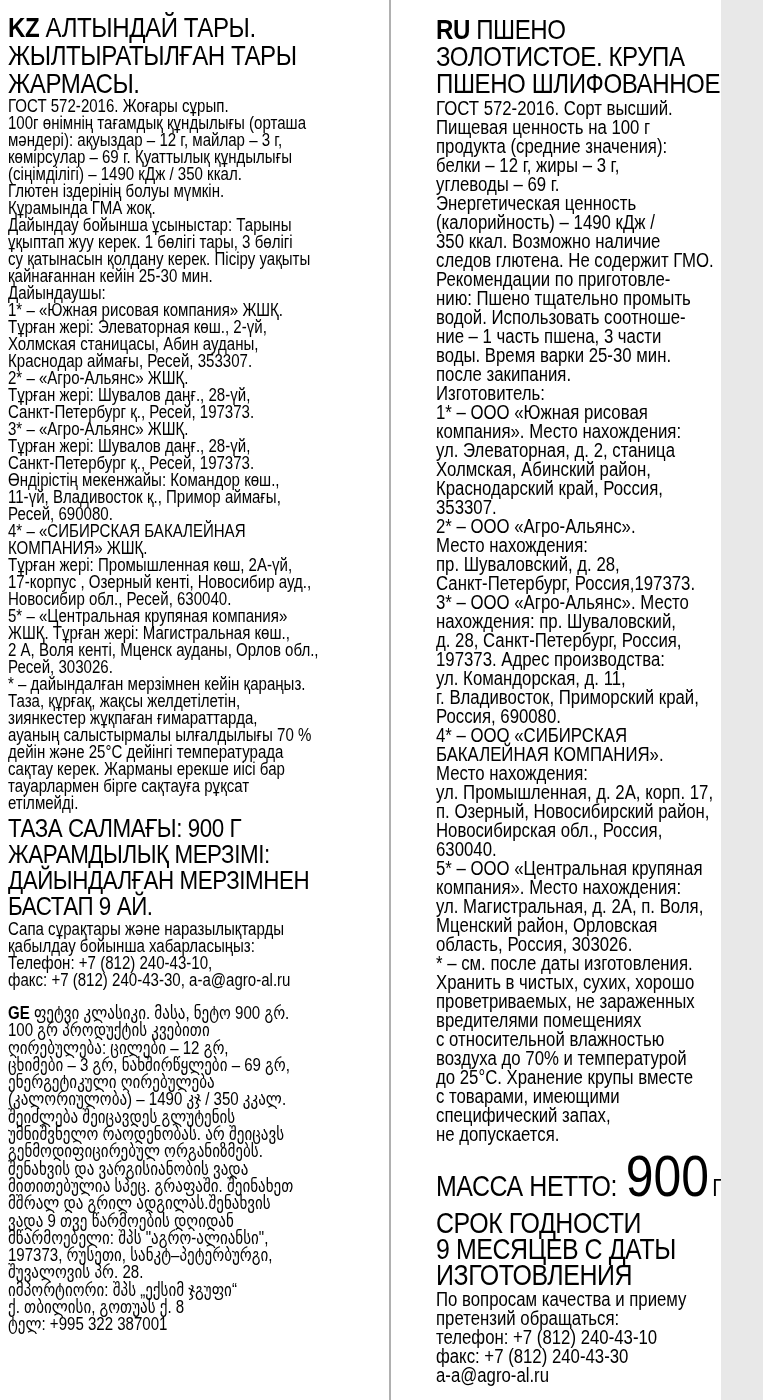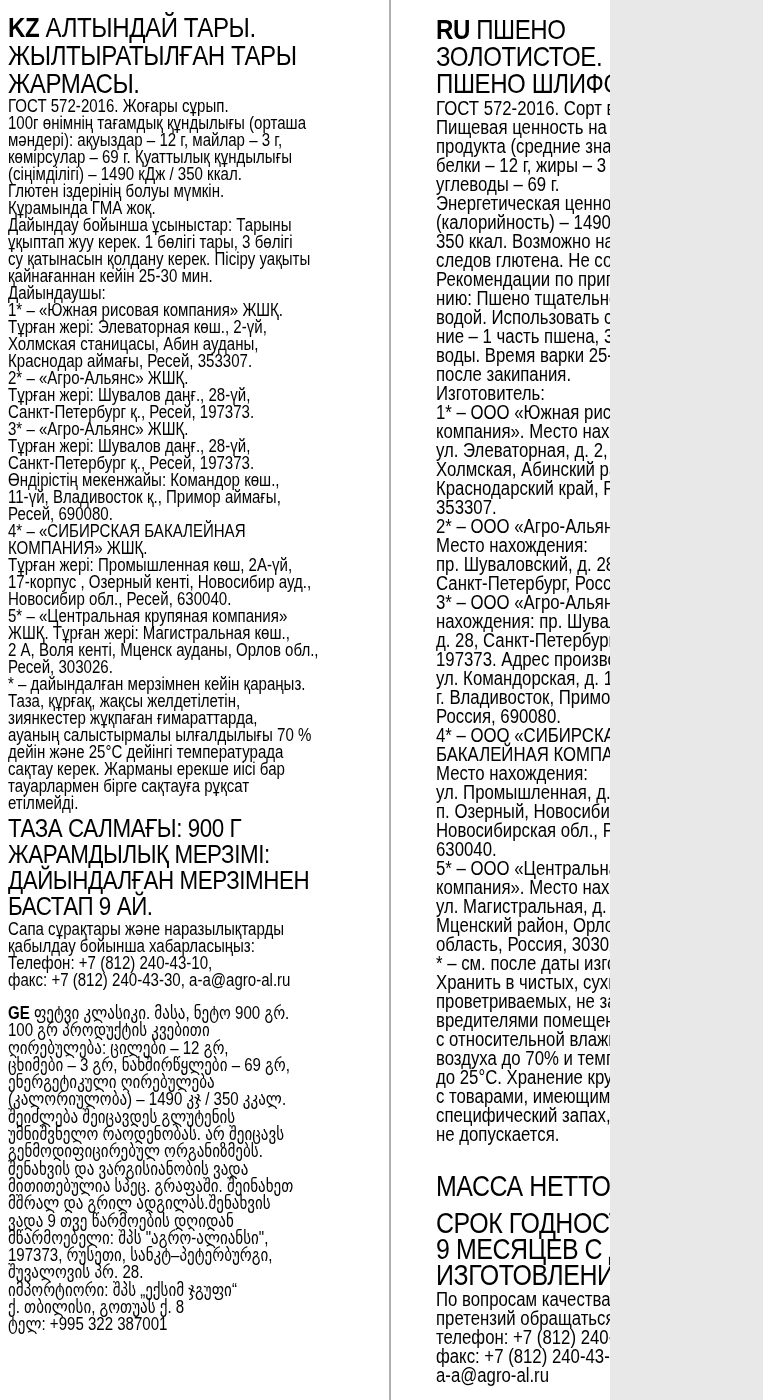--- a/index.html
+++ b/index.html
@@ -1,18 +1,18 @@
 <!DOCTYPE html>
 <html><head>
 <meta charset="utf-8">
 <style>
   html,body{margin:0;padding:0;background:#e8e8e8;}
   .page{
     position:relative;
-    width:610px;height:1400px;
+    width:721px;height:1400px;
     background:#ffffff;color:#000000;
     font-family:"Liberation Sans","DejaVu Sans",sans-serif;
     overflow:hidden;
   }
   .col{position:absolute;top:0;}
   .col-left{left:8px;width:378px;}
   .col-right{left:436px;width:330px;}
   .squeeze{transform:scaleX(0.86);transform-origin:0 0;width:116.28%;}
   .col-left .squeeze{padding-top:14px;}
   .col-right .squeeze{padding-top:16px;}

